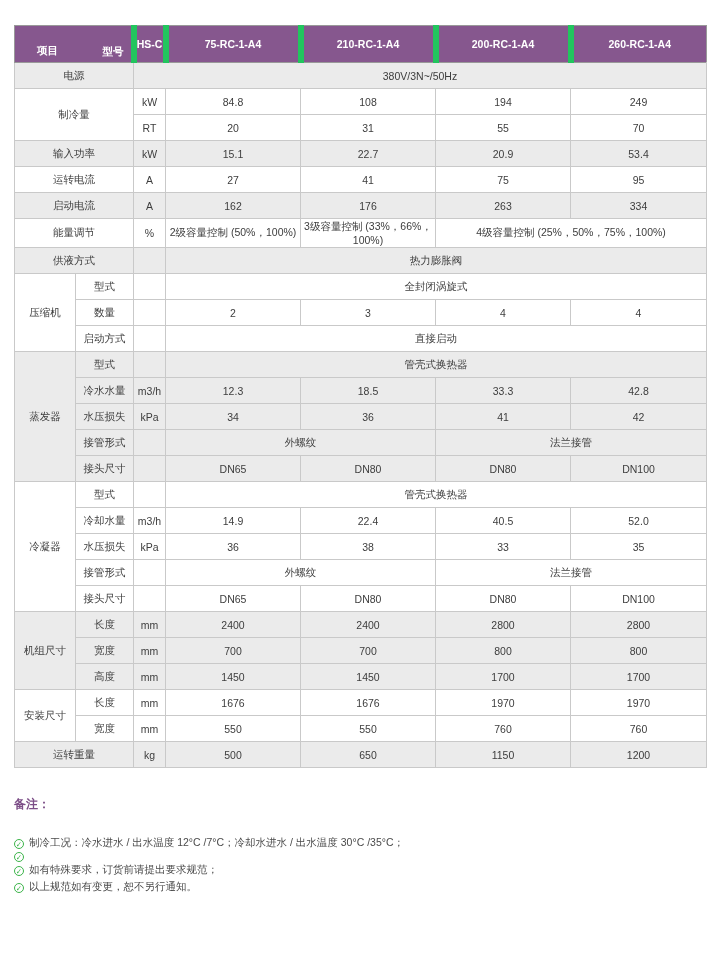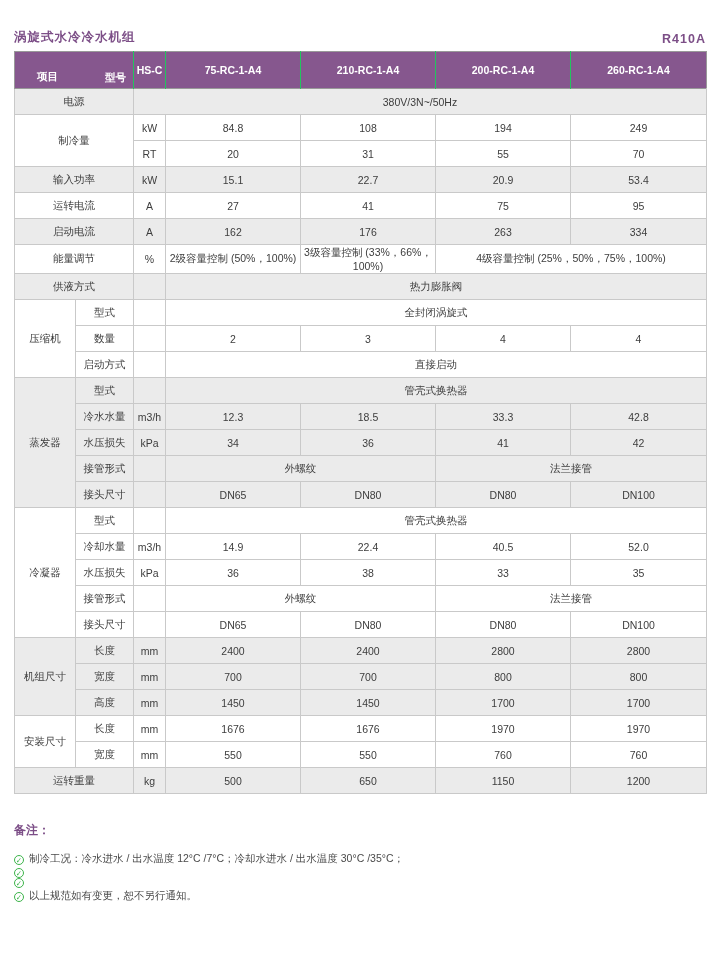--- a/index.html
+++ b/index.html
@@ -24,48 +24,44 @@
 
   
   table { border-collapse:collapse; width:692px; margin-top:5px; table-layout:fixed;
     font-size:10.5px; }
   th, td { border:1px solid #c9c9c9; text-align:center; vertical-align:middle; }
   td { height:26px; padding:1px 3px; background:#fff; }
   tr.g td { background:#EBEBEB; }
   tr.bt td { border-top:1px solid #999; }
   table { border:1px solid #999; }
   .thead th { background:#86578E; color:#fff; font-weight:600; height:37px;
-    border:none; border-left:1px solid #22c55e; }
+    border:none; border-left:6px solid #22c55e; }
   .thead th:first-child { border-left:none; }
   .corner { position:relative;
     background-image:linear-gradient(to bottom right,
       rgba(255,255,255,0) calc(50% - 1px), rgba(255,255,255,.75) 50%,
       rgba(255,255,255,0) calc(50% + 1px));
     background-color:#86578E; }
   .corner .ct { position:absolute; top:19px; right:7px; font-weight:600; }
   .corner .cb { position:absolute; bottom:4px; left:22px; font-weight:600; }
   .lab, .grp, .sub { font-weight:normal; }
   .remarks { margin-top:28px; }
-  .remarks-title { color:#7C4E87; font-size:12px; font-weight:bold; margin-bottom:11px; }
+  .remarks-title { color:#7C4E87; font-size:12px; font-weight:bold; margin-bottom:21px; }
   .remark-line { font-size:10.5px; color:#4a4a4a; line-height:17px; display:flex;
     align-items:baseline; }
   .ri { display:inline-block; flex:0 0 auto; width:10px; height:10px; border-radius:50%;
     border:1px solid #3CB44A; color:#3CB44A; font-size:7.5px; line-height:9px;
     text-align:center; margin-right:5px; position:relative; top:1px; }
 </style>
 </head>
 <body>
 
 <div class="wrap">
 
 
-  <div class="subtitle-row">
-    <span class="subtitle">涡旋式水冷冷水机组</span>
-    <span class="refrigerant">R410A</span>
-  </div>
 
   <table>
     <colgroup>
       <col style="width:61px">
         <col style="width:58px">
         <col style="width:32px">
       <col style="width:135px">
         <col style="width:135px">
         <col style="width:135px">
         <col style="width:136px">
@@ -299,20 +295,21 @@
     <div class="remarks-title">备注：</div>
     <div class="remark-line">
       <span class="ri">✓</span>
       <span>制冷工况：冷水进水 / 出水温度 12°C /7°C；冷却水进水 / 出水温度 30°C /35°C；</span>
     </div>
     <div class="remark-line">
       <span class="ri">✓</span>
     </div>
     <div class="remark-line">
       <span class="ri">✓</span>
+      <span>如有特殊要求，订货前请提出要求规范；</span>
     </div>
     <div class="remark-line">
       <span class="ri">✓</span>
       <span>以上规范如有变更，恕不另行通知。</span>
     </div>
   </div>
 
 </div>
 
 </body></html>

